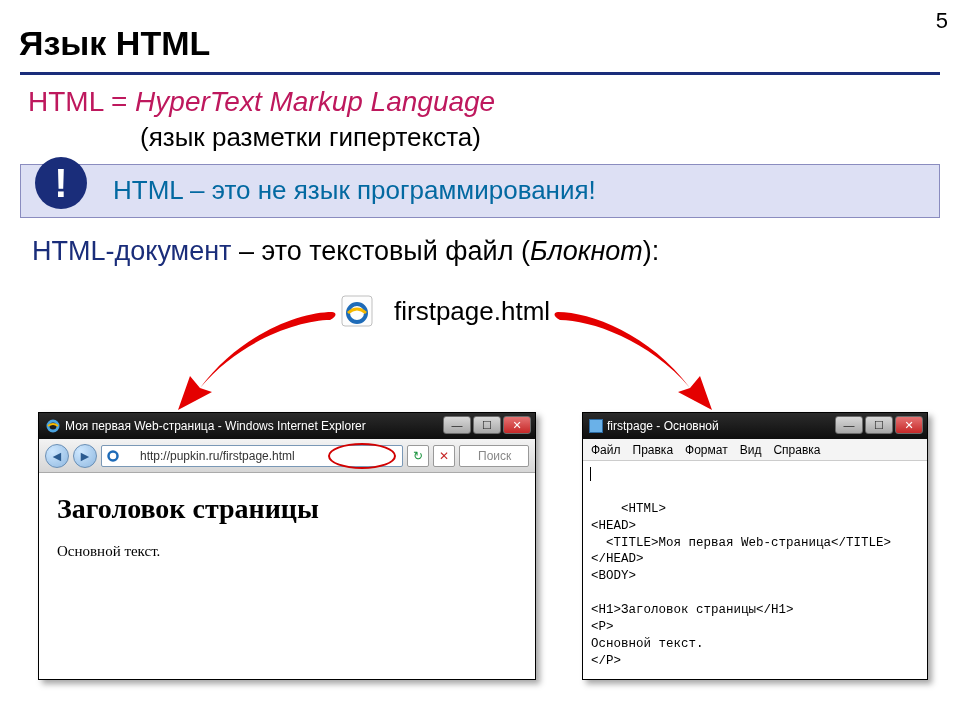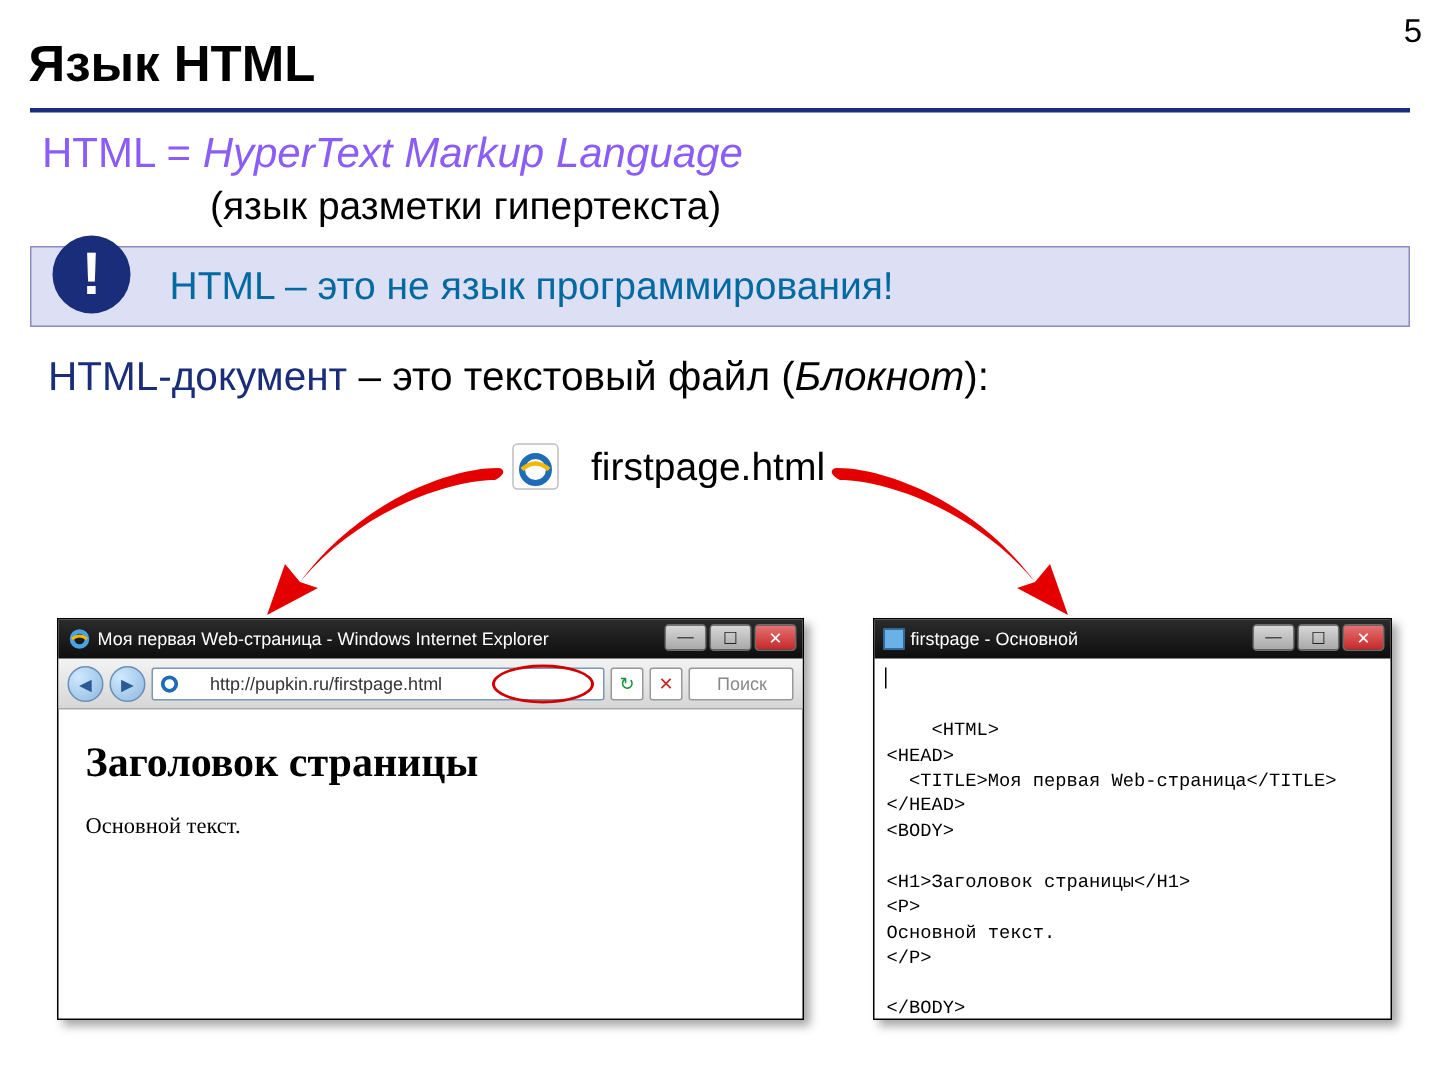--- a/index.html
+++ b/index.html
@@ -31,21 +31,21 @@
     left: 20px;
     width: 920px;
     height: 3px;
     background: #1a2d7a;
   }
   .def-line1 {
     position: absolute;
     top: 86px;
     left: 28px;
     font-size: 28px;
-    color: #8b5cf6;
+    color: #be185d;
   }
   .def-line1 .italic { font-style: italic; }
   .def-line2 {
     position: absolute;
     top: 122px;
     left: 140px;
     font-size: 26px;
     color: #000;
   }
   .callout {
@@ -315,20 +315,27 @@
 <div class="notepad">
   <div class="win-titlebar">
     <span class="np-icon"></span>
     <span>firstpage - Основной</span>
     <div class="win-ctrls">
       <div class="win-btn">—</div>
       <div class="win-btn max">☐</div>
       <div class="win-btn close">✕</div>
     </div>
   </div>
+  <div class="np-menu">
+    <span>Файл</span>
+    <span>Правка</span>
+    <span>Формат</span>
+    <span>Вид</span>
+    <span>Справка</span>
+  </div>
   <div class="np-body">
     <div class="np-caret"></div>
     <span>&lt;HTML&gt;
 &lt;HEAD&gt;
   &lt;TITLE&gt;Моя первая Web-страница&lt;/TITLE&gt;
 &lt;/HEAD&gt;
 &lt;BODY&gt;
 
 &lt;H1&gt;Заголовок страницы&lt;/H1&gt;
 &lt;P&gt;

